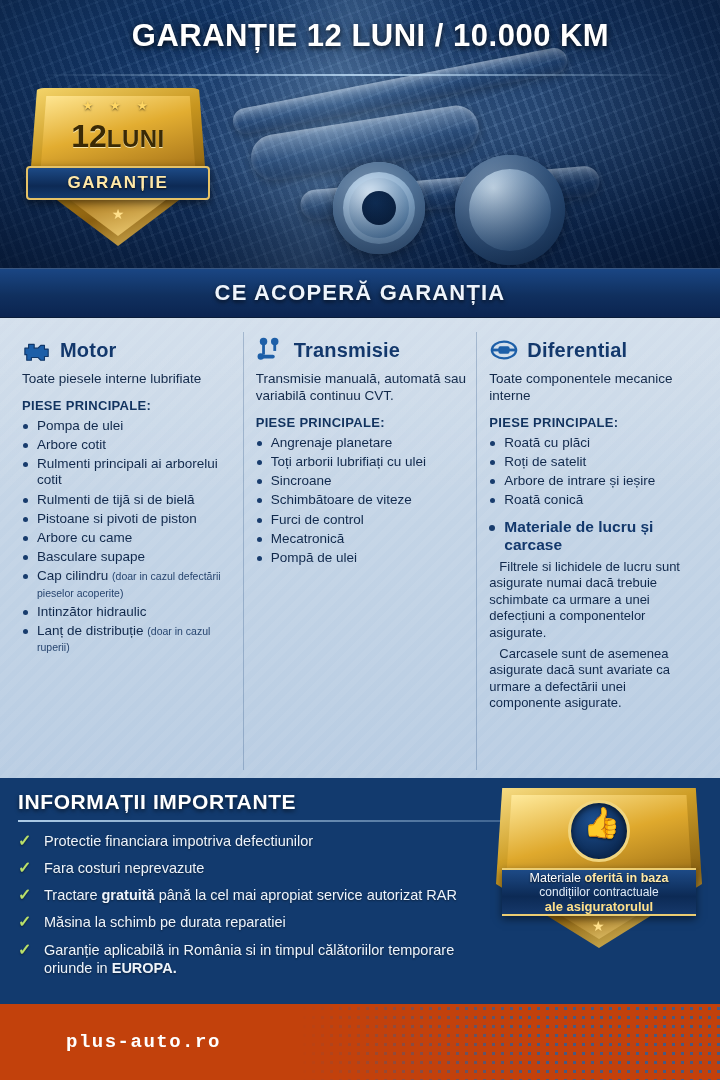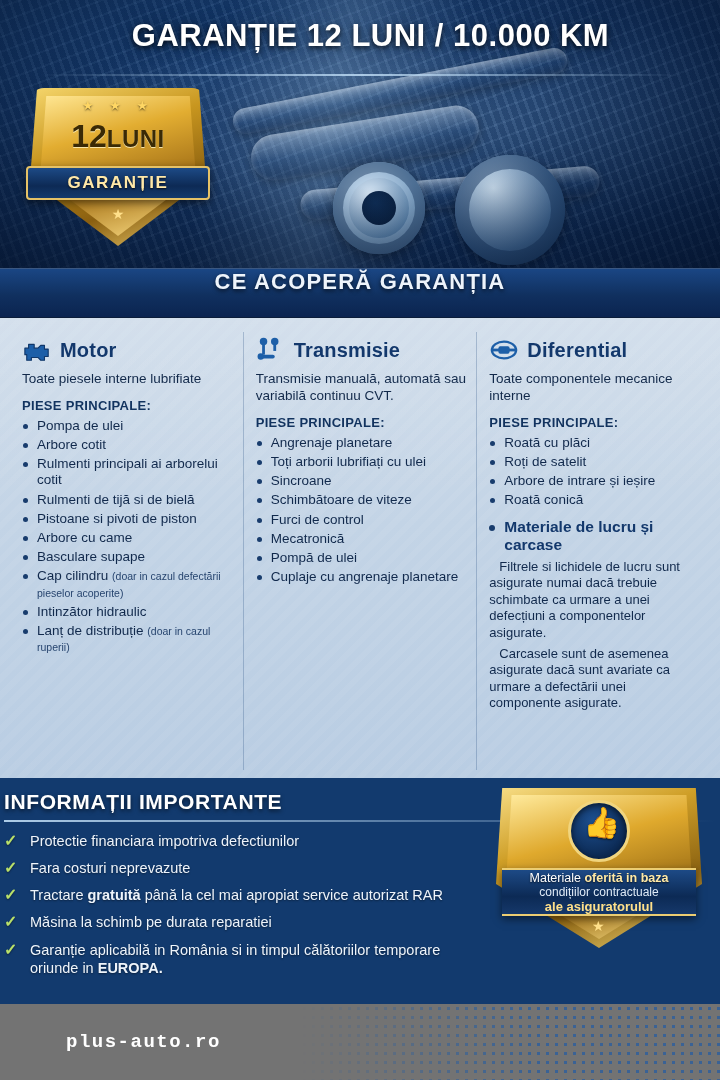--- a/index.html
+++ b/index.html
@@ -124,21 +124,21 @@
     color: #ffe08a; font-size: 14px;
   }
 
   
   .section-bar {
     position: relative;
     height: 50px;
     background: linear-gradient(180deg, #1a4684 0%, #10305f 55%, #0b2450 100%);
     border-top: 1px solid rgba(150,185,225,.35);
     border-bottom: 1px solid rgba(10,25,50,.9);
-    display: flex; align-items: flex-start; justify-content: center;
+    display: flex; align-items: center; justify-content: center;
   }
   .section-bar h2 {
     color: #eef4fb; font-size: 22px; font-weight: bold; letter-spacing: 1.2px;
     text-shadow: 0 2px 4px rgba(0,0,0,.65);
   }
 
   
   .coverage {
     position: relative;
     height: 460px;
@@ -181,21 +181,21 @@
   .sub-block .sub-title::before {
     content: ""; position: absolute; left: 0; top: 7px;
     width: 6px; height: 6px; border-radius: 50%; background: #183c6d;
   }
   .sub-para { font-size: 13px; line-height: 1.26; margin-top: 5px; text-indent: 10px; }
 
   
   .info {
     position: relative;
     height: 226px;
-    padding: 12px 4px 8px;
+    padding: 12px 18px 8px;
     background:
       repeating-linear-gradient(-45deg, rgba(255,255,255,.05) 0 6px, rgba(255,255,255,0) 6px 12px),
       linear-gradient(180deg, #13ircle 0%, #123a6e 100%);
     background-color: #123a6e;
     overflow: hidden;
   }
   .info::before {
     content: ""; position: absolute; inset: 0;
     background:
       radial-gradient(ellipse at 75% 55%, rgba(120,160,205,.35), rgba(10,35,70,0) 62%),
@@ -260,21 +260,21 @@
   }
   .seal-band .l1 { font-size: 12.5px; color: #ffffff; text-shadow: 0 1px 2px rgba(0,0,0,.7); }
   .seal-band .l1 b { color: #ffe9a6; }
   .seal-band .l2 { font-size: 12px; color: #dfeaf6; }
   .seal-band .l3 { font-size: 13px; font-weight: bold; color: #ffe08a; }
   .seal-star { position: absolute; left: 50%; margin-left: -7px; top: 130px; color: #ffe08a; font-size: 14px; }
 
   
   .footer {
     position: relative; height: 76px;
-    background: #737373;
+    background: #c2410c;
     overflow: hidden;
     display: flex; align-items: center;
   }
   .footer-dots {
     position: absolute; right: 0; top: 0; bottom: 0; width: 420px;
     background-image: radial-gradient(#2c5f9e 1.6px, rgba(0,0,0,0) 1.7px);
     background-size: 9px 9px;
     -webkit-mask-image: linear-gradient(90deg, rgba(0,0,0,0), #000 55%);
     mask-image: linear-gradient(90deg, rgba(0,0,0,0), #000 55%);
     opacity: .8;
@@ -371,21 +371,20 @@
         </div>
         <div class="parts-label">PIESE PRINCIPALE:</div>
         <ul class="parts">
           <li><span>Angrenaje planetare</span></li>
           <li><span>Toți arborii lubrifiați cu ulei</span></li>
           <li><span>Sincroane</span></li>
           <li><span>Schimbătoare de viteze</span></li>
           <li><span>Furci de control</span></li>
           <li><span>Mecatronică</span></li>
           <li><span>Pompă de ulei</span></li>
-          <li><span>Cuplaje cu angrenaje planetare</span></li>
         </ul>
       </div>
 
       <div class="col">
         <div class="col-head">
           <span class="col-icon">
             <svg viewBox="0 0 32 30" width="30" height="28">
               <ellipse cx="16" cy="15" rx="13" ry="9" fill="none" stroke="#1d5fa8" stroke-width="2.4"></ellipse>
               <rect x="10" y="11" width="12" height="8" rx="2" fill="#1d5fa8"></rect>
               <rect x="2" y="13.5" width="28" height="3" fill="#1d5fa8"></rect>

